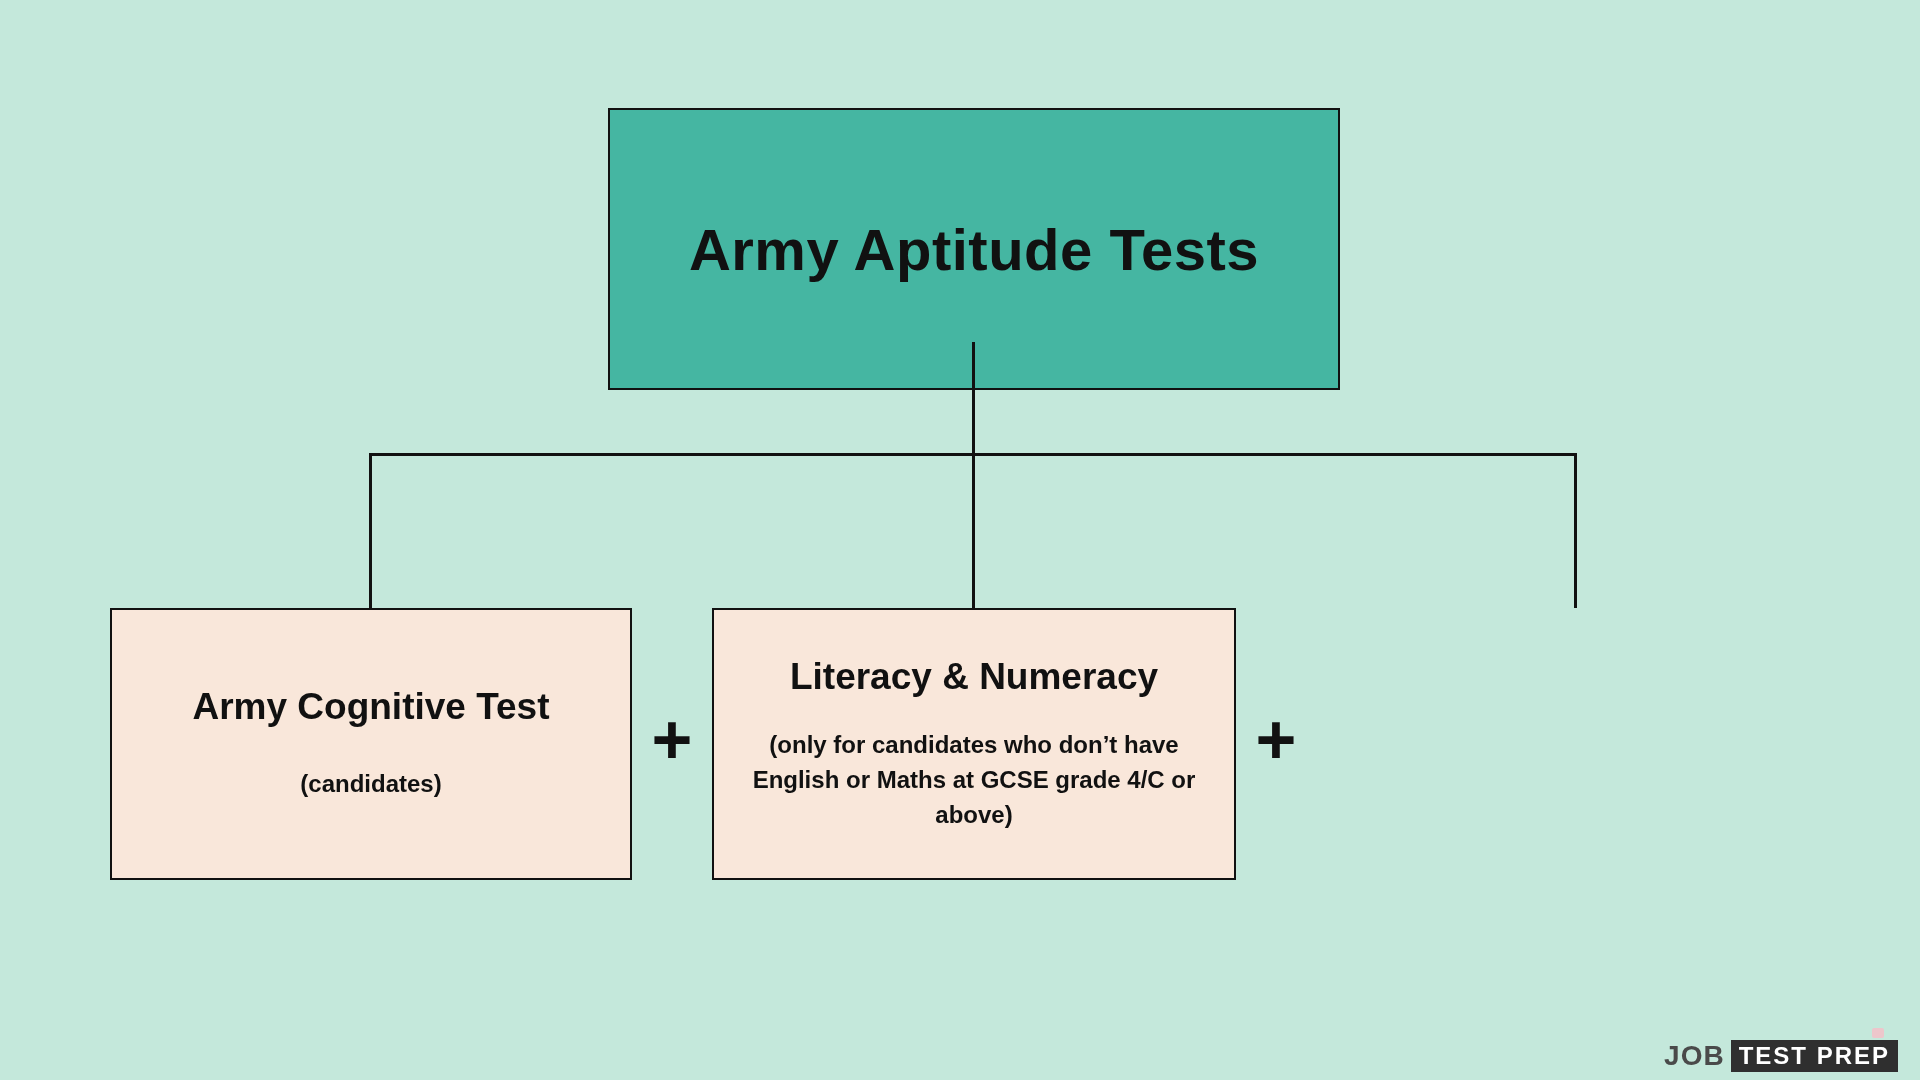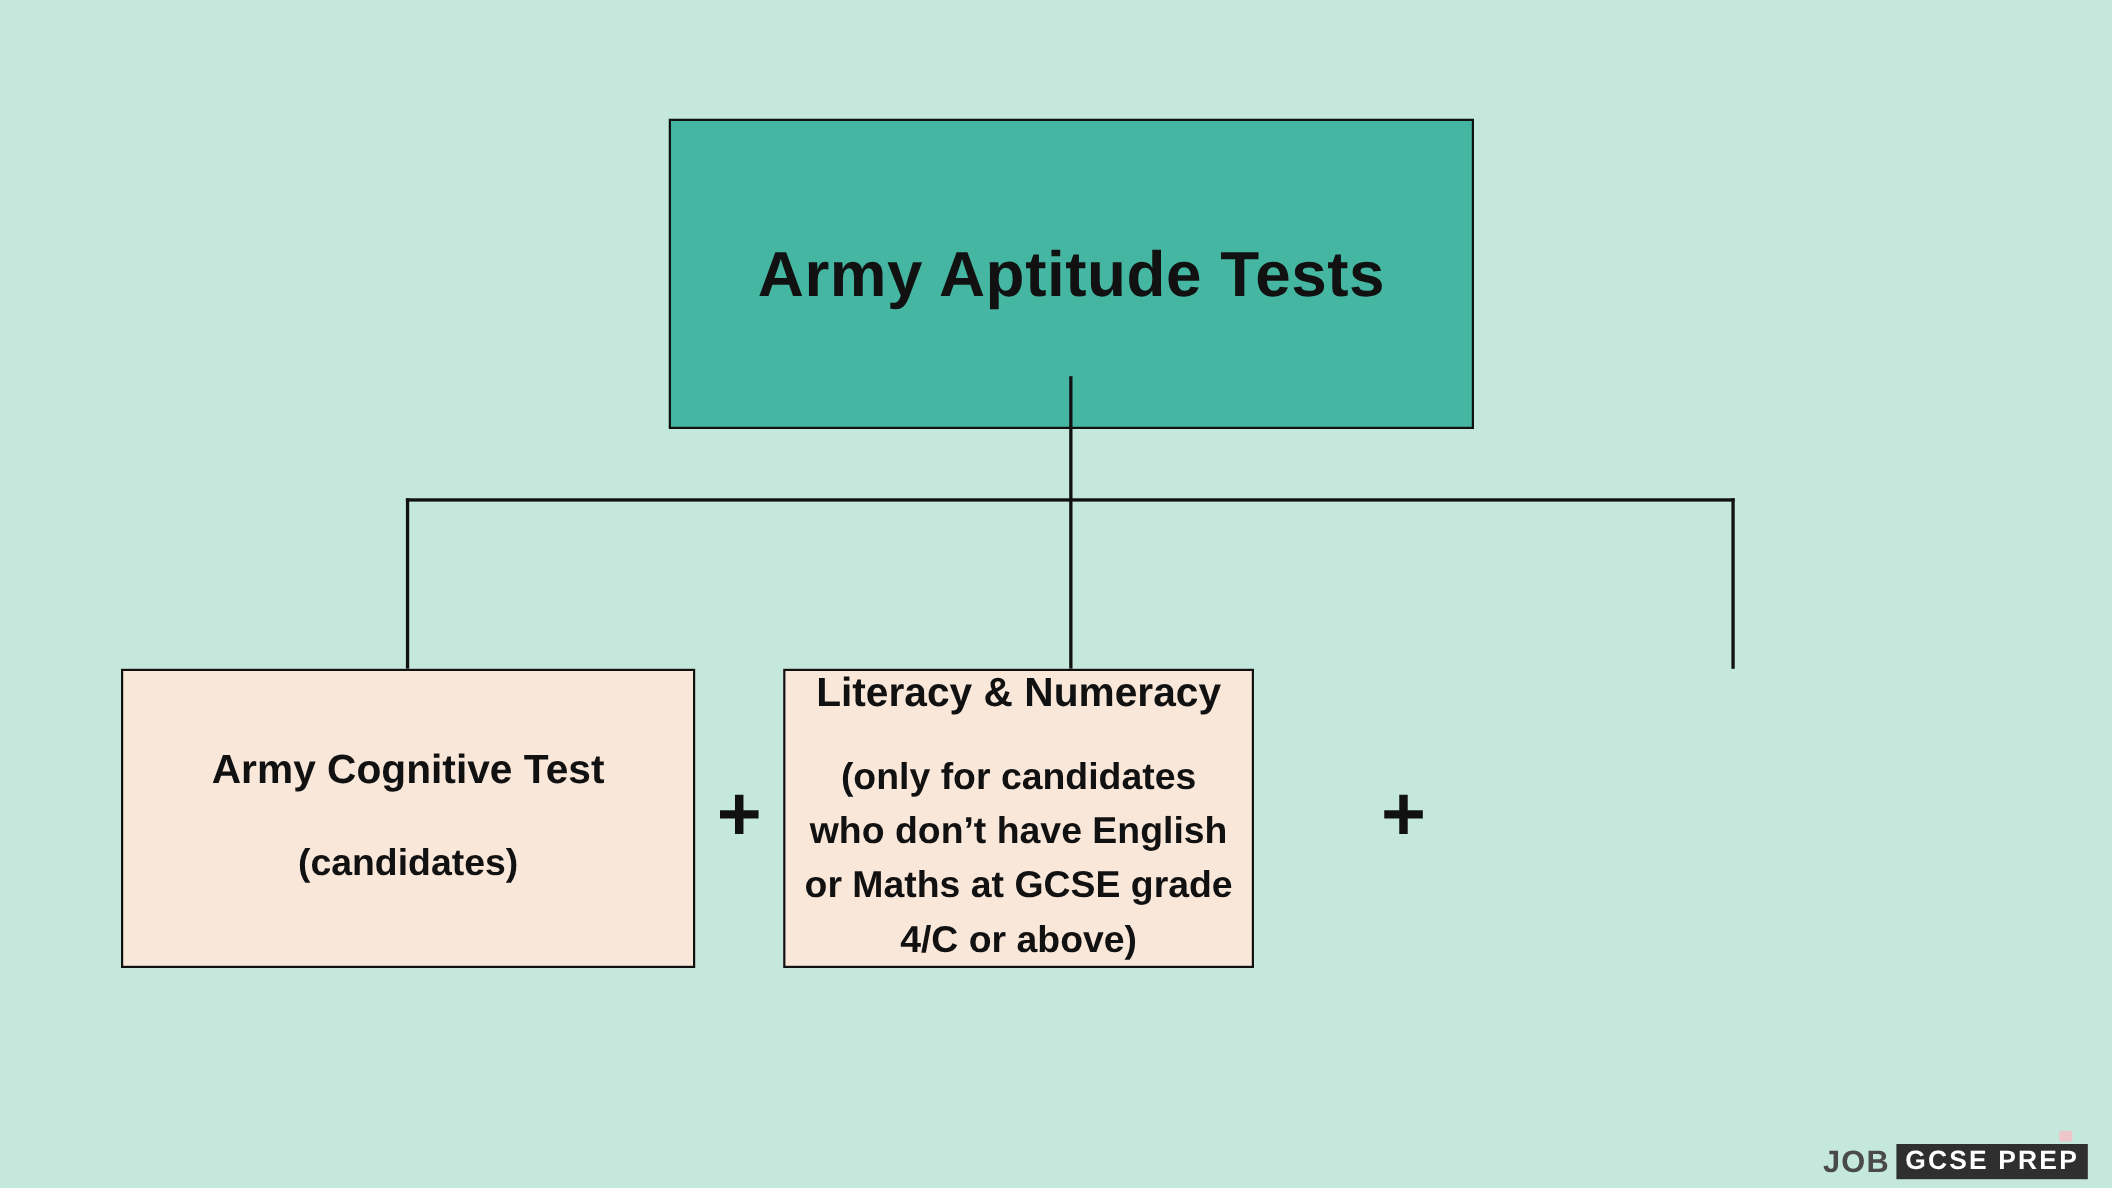--- a/index.html
+++ b/index.html
@@ -40,24 +40,24 @@
 
   
   .leaf-box{
     position:absolute;top:608px;height:272px;
     background:var(--leaf-fill);
     border:2px solid var(--line);
     display:flex;flex-direction:column;align-items:center;justify-content:center;
     text-align:center;padding:4px 24px;
   }
   .leaf-left{left:110px;width:522px;}
-  .leaf-mid{left:712px;width:428px;padding:0 16px;}
+  .leaf-mid{left:712px;width:524px;padding:0 16px;}
   .leaf-right{left:1314px;width:522px;}
   .leaf-title{font-size:37px;font-weight:bold;line-height:1.15;}
-  .leaf-sub{font-size:34px;font-weight:bold;line-height:1.45;margin-top:38px;}
+  .leaf-sub{font-size:24px;font-weight:bold;line-height:1.45;margin-top:38px;}
   .leaf-mid .leaf-sub{margin-top:30px;}
 
   
   .plus{
     position:absolute;top:700px;width:80px;text-align:center;
     font-size:70px;font-weight:bold;line-height:80px;color:#111;
   }
   .plus-1{left:632px;}
   .plus-2{left:1236px;}
 
@@ -104,16 +104,16 @@
     <div class="leaf-title">Literacy &amp; Numeracy</div>
     <div class="leaf-sub">(only for candidates who don’t have English or Maths at GCSE grade 4/C or above)</div>
   </div>
 
   <div class="plus plus-2">+</div>
 
 
   <div class="logo">
     <div class="logo-accent"></div>
     <span class="logo-job">JOB</span>
-    <span class="logo-badge">GCSE PREP</span>
+    <span class="logo-badge">TEST PREP</span>
   </div>
 
 </div>
 
 </body></html>

